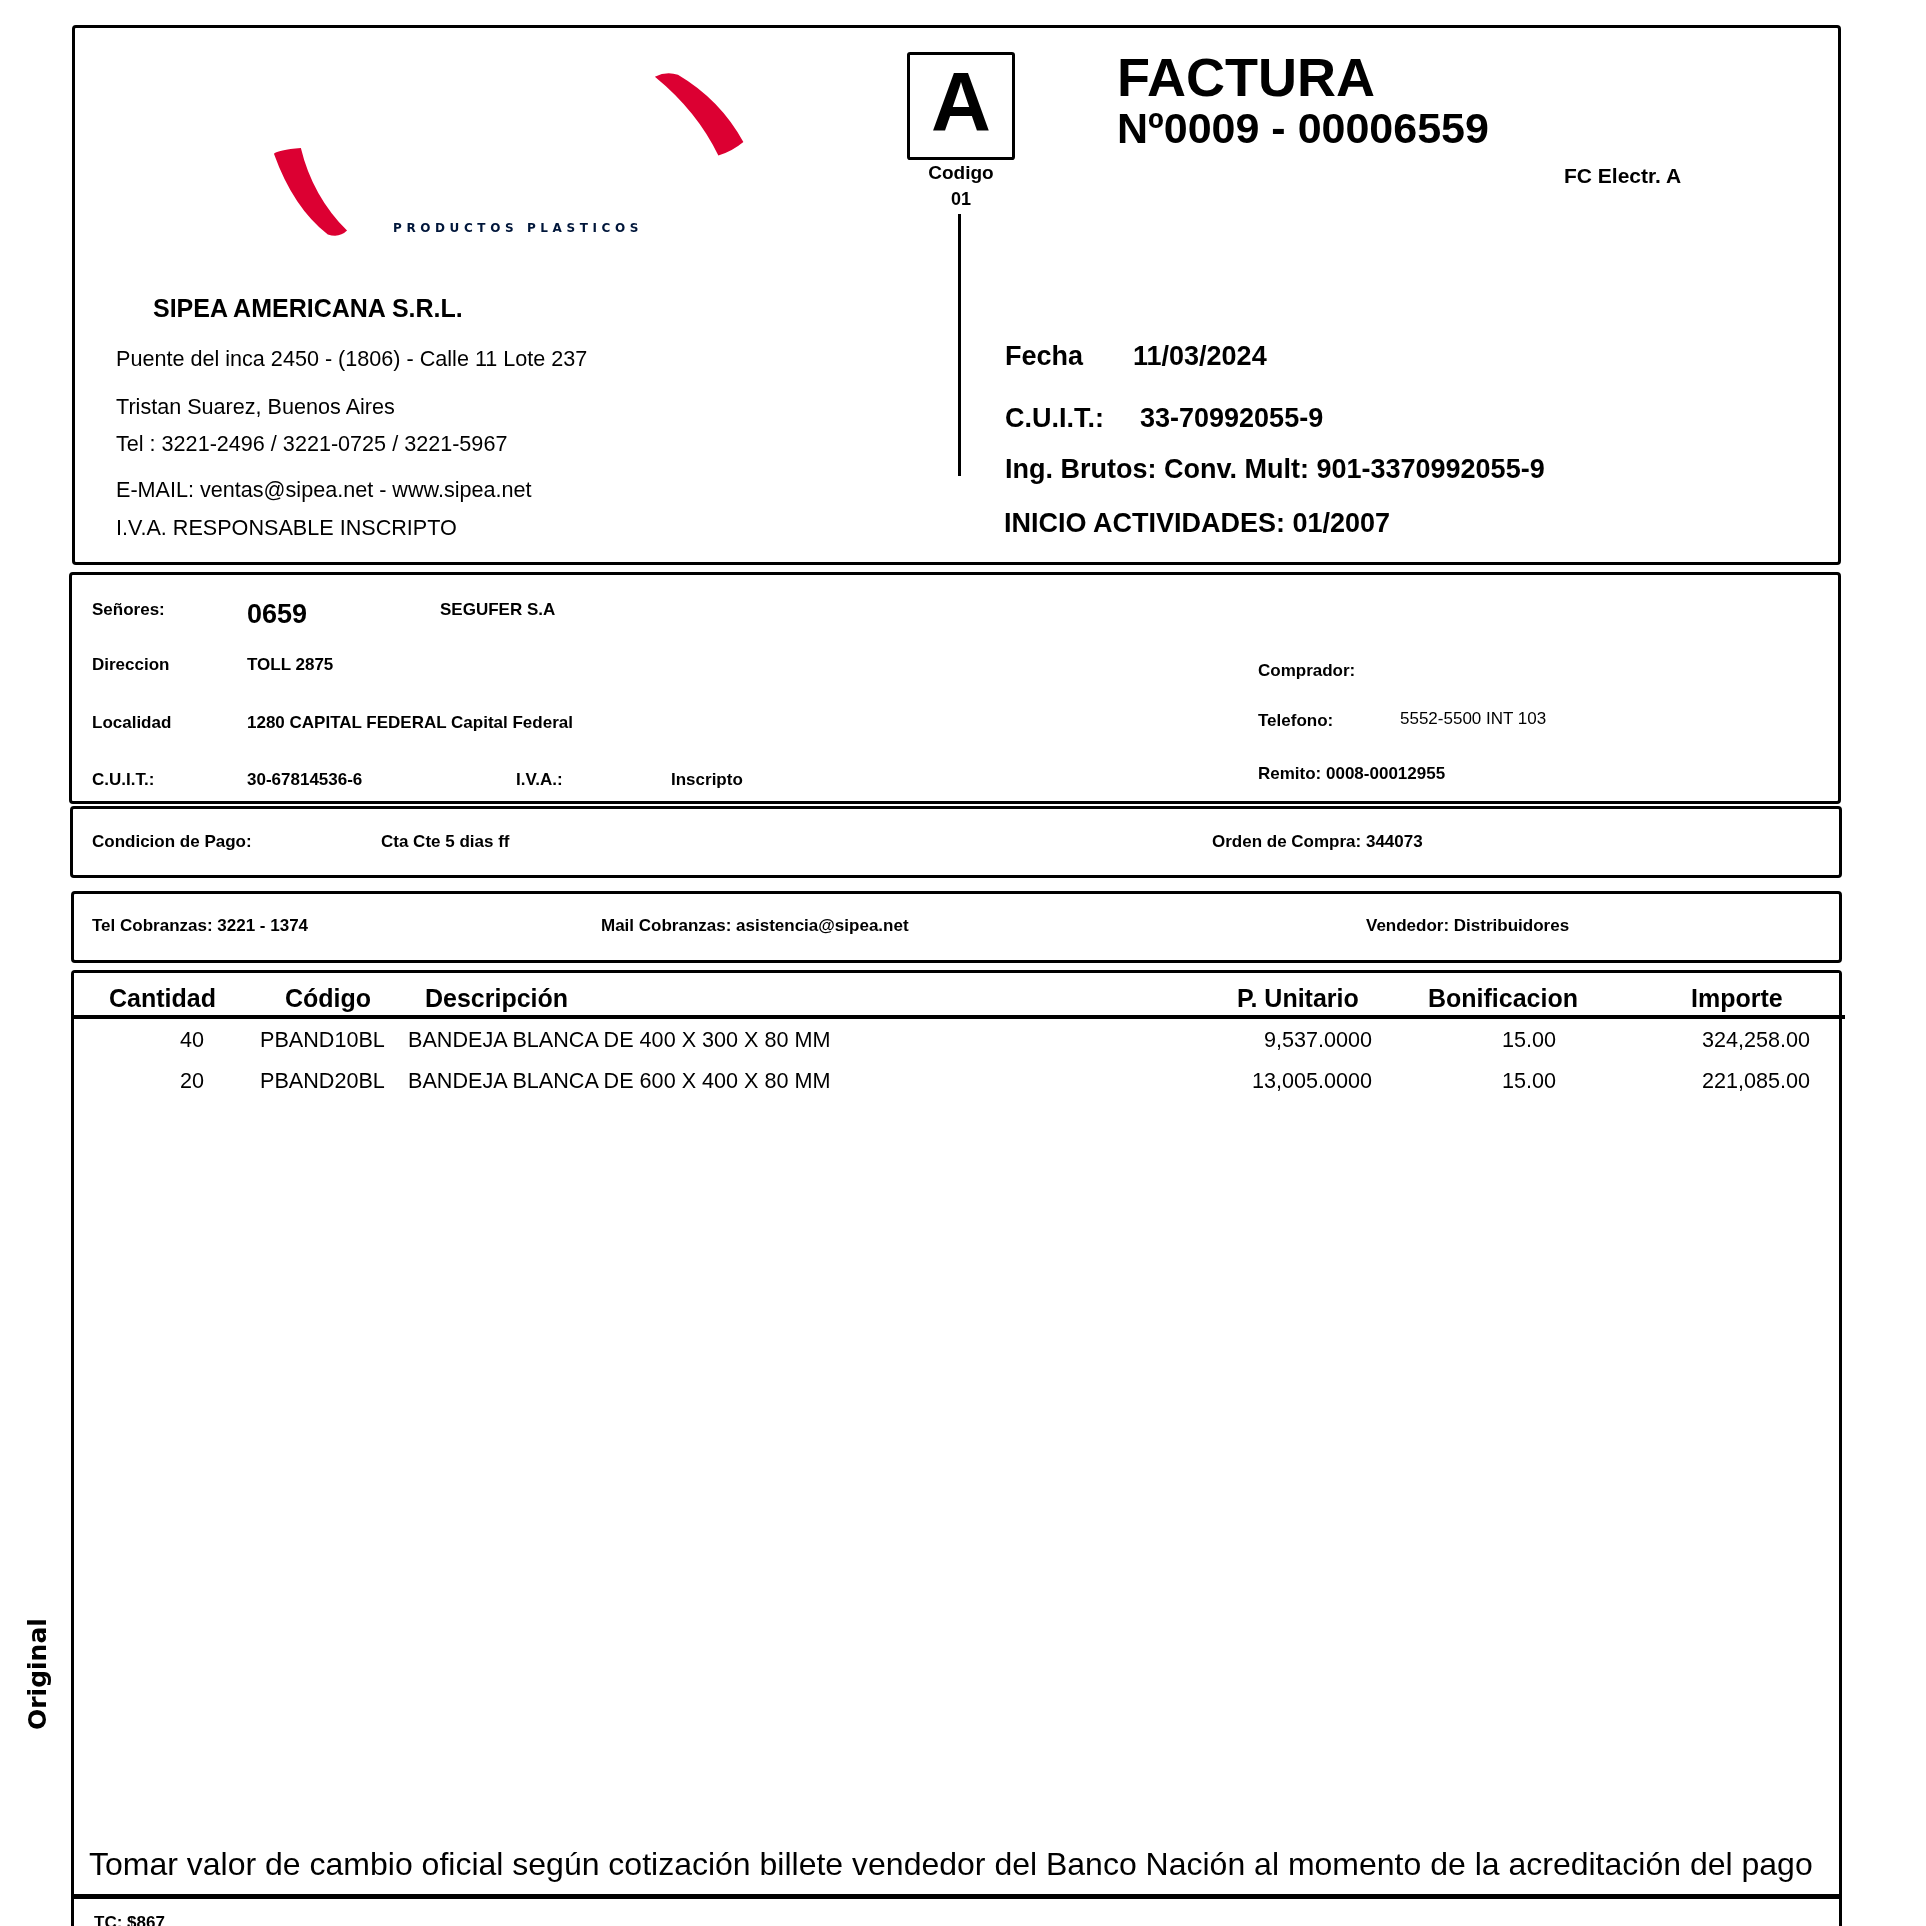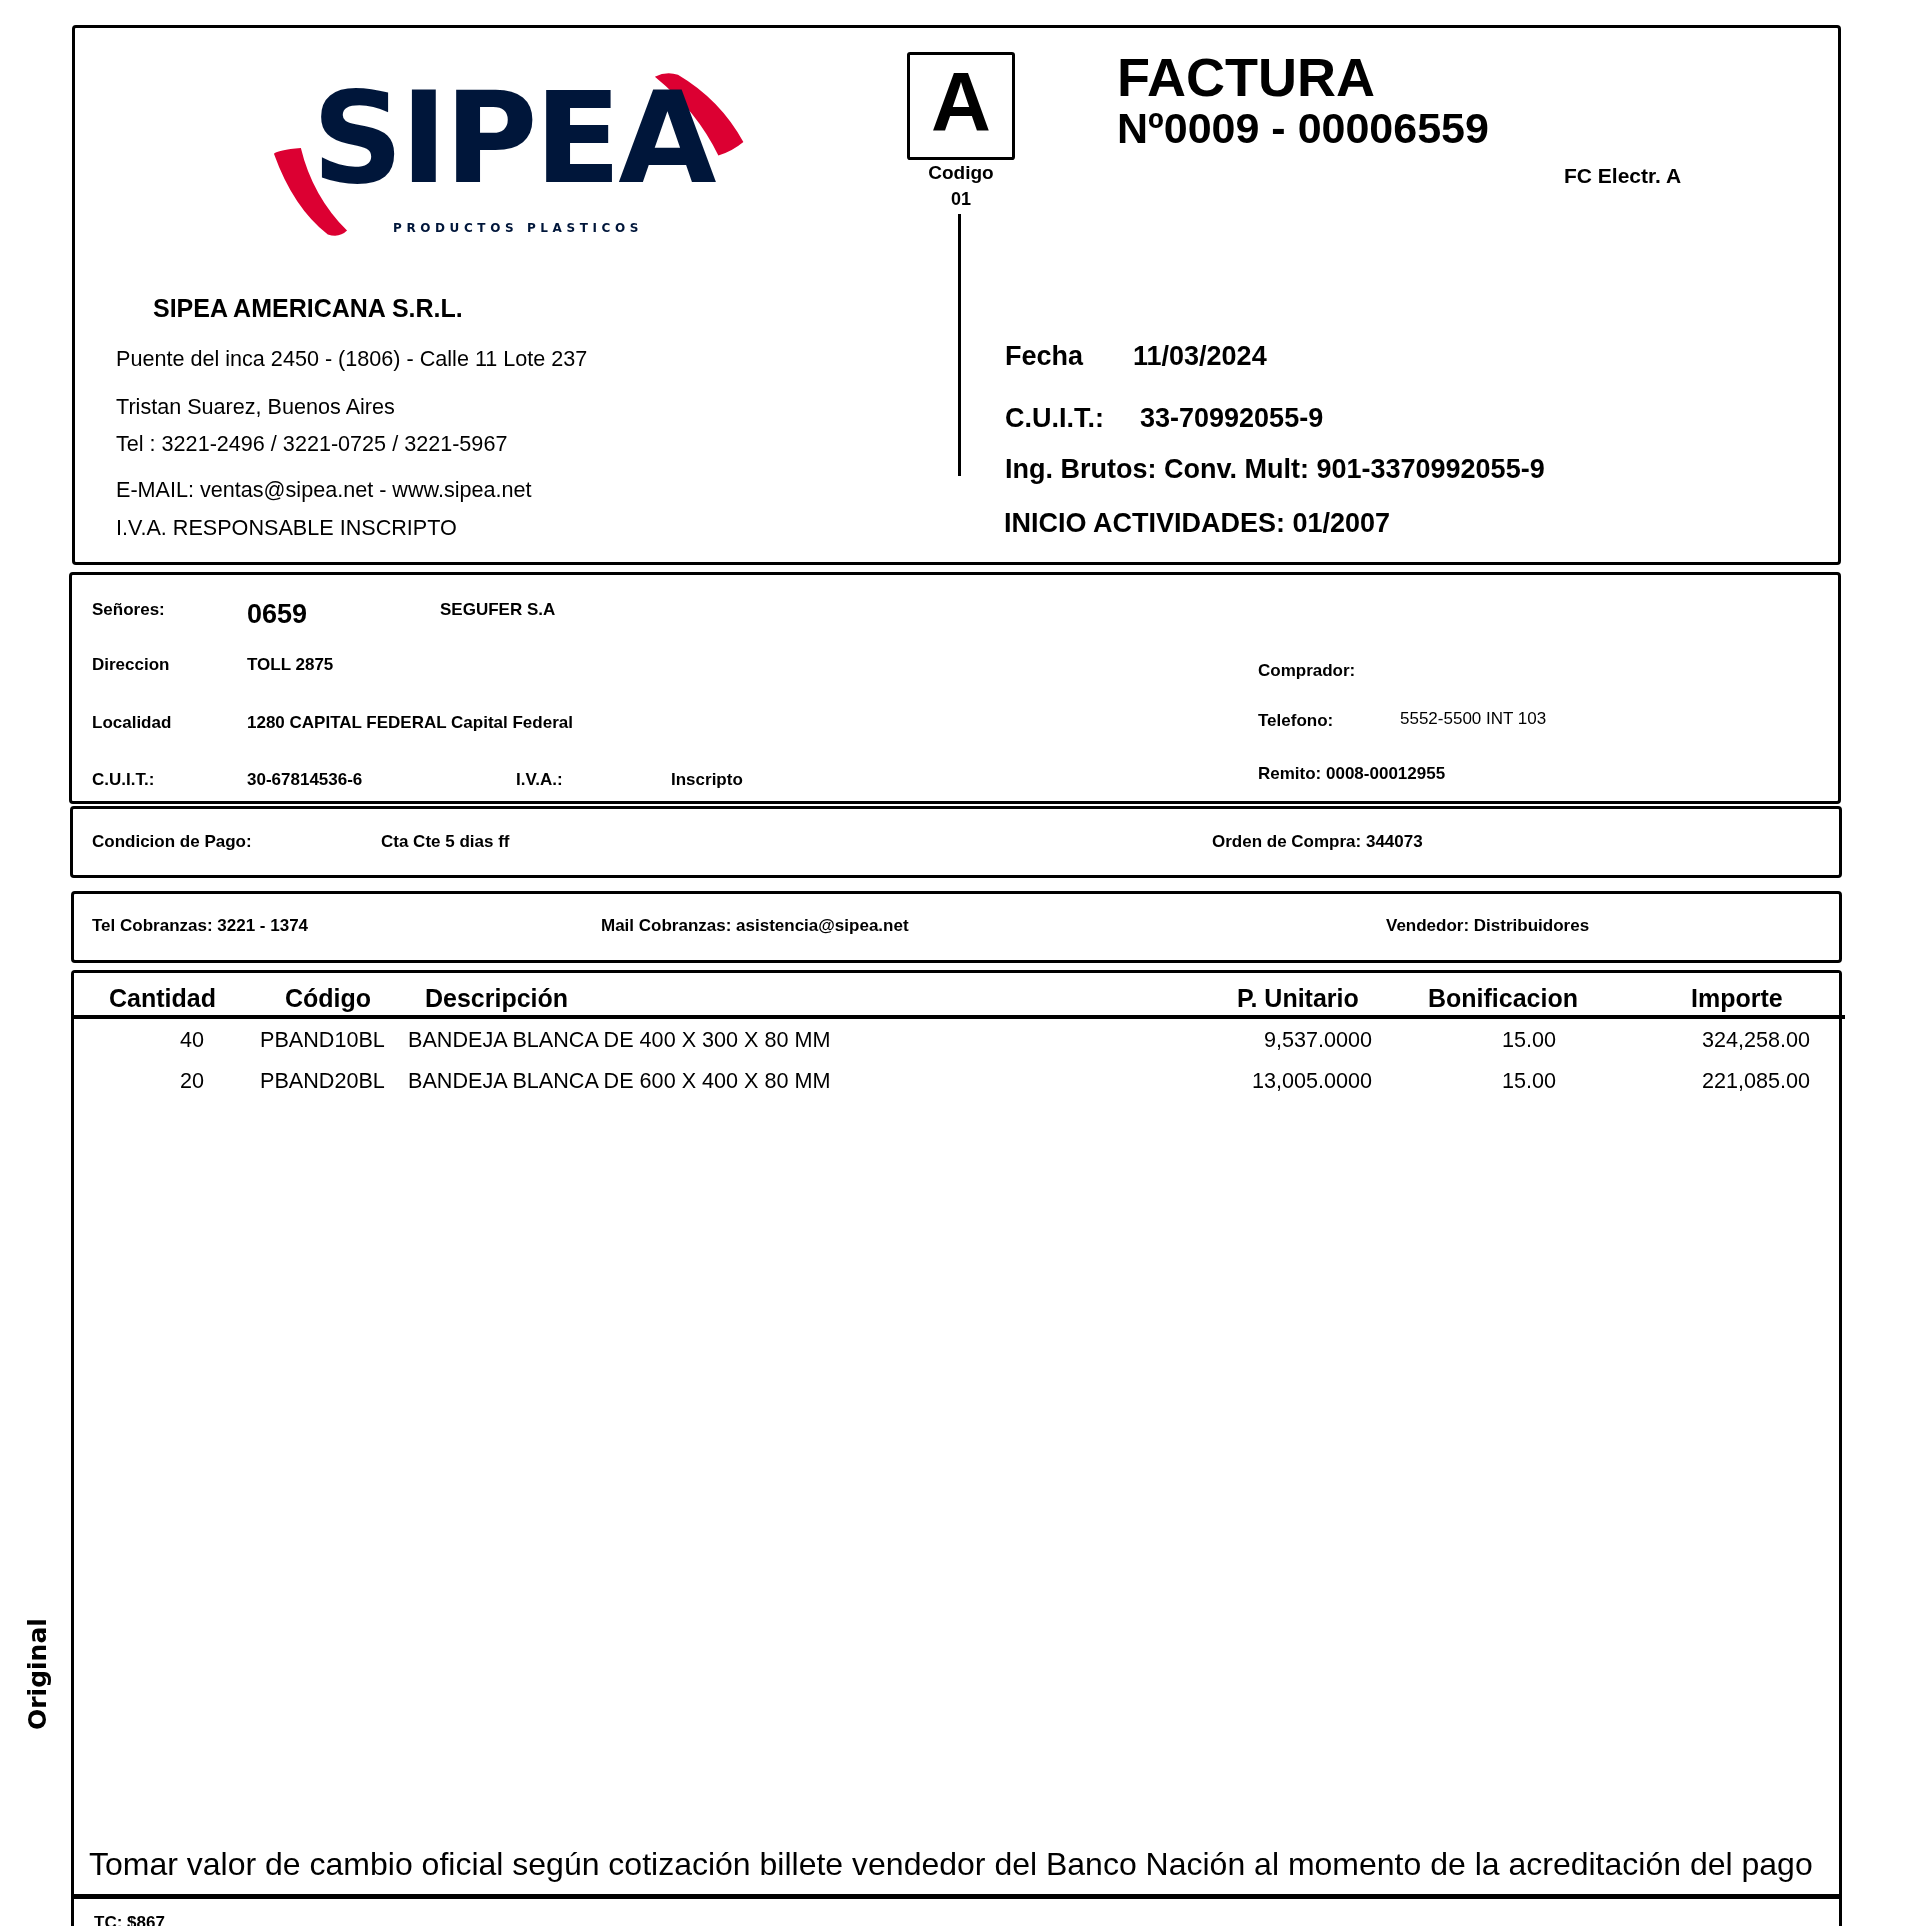--- a/index.html
+++ b/index.html
@@ -25,21 +25,20 @@
 
 <div class="abs b" style="left:23px; top:1730px; font-family:'DejaVu Sans',sans-serif; font-size:25px; transform:rotate(-90deg); transform-origin:left top;">Original</div>
 
 <div class="box" style="left:72px; top:25px; width:1769px; height:540px;"></div>
 
 <div style="position:absolute; left:270px; top:69px; width:485px; height:177px;">
   <svg width="485" height="177" viewBox="0 0 1260 460" style="position:absolute;left:0;top:0;">
     <path d="M10 220 Q 20 210 80 205 Q 110 330 200 420 Q 180 440 150 430 Q 60 360 10 220 Z" fill="#dc0032"></path>
     <path d="M1000 20 Q 1030 5 1060 15 Q 1170 80 1230 190 Q 1200 215 1165 225 Q 1110 110 1000 20 Z" fill="#dc0032"></path>
   </svg>
-  <div class="abs logo-word" style="left:42px; top:-3.9px; line-height:146px;">SIPEA</div>
   <div class="abs logo-sub" style="left:123px; top:152px;">PRODUCTOS PLASTICOS</div>
 </div>
 
 <div class="abs b f64" style="left:153px; top:294px;">SIPEA AMERICANA S.R.L.</div>
 <div class="abs f56" style="left:116px; top:346px;">Puente del inca 2450 - (1806) - Calle 11 Lote 237</div>
 <div class="abs f56" style="left:116px; top:394px;">Tristan Suarez, Buenos Aires</div>
 <div class="abs f56" style="left:116px; top:431px;">Tel : 3221-2496 / 3221-0725 / 3221-5967</div>
 <div class="abs f56" style="left:116px; top:477px;">E-MAIL: ventas@sipea.net - www.sipea.net</div>
 <div class="abs f56" style="left:116px; top:515px;">I.V.A. RESPONSABLE INSCRIPTO</div>
 
@@ -84,21 +83,21 @@
 <div class="abs b f60" style="left:1258px; top:764px;">Remito: 0008-00012955</div>
 
 <div class="box" style="left:70px; top:806px; width:1772px; height:72px;"></div>
 <div class="abs b f60" style="left:92px; top:832px;">Condicion de Pago:</div>
 <div class="abs b f60" style="left:381px; top:832px;">Cta Cte 5 dias ff</div>
 <div class="abs b f60" style="left:1212px; top:832px;">Orden de Compra:  344073</div>
 
 <div class="box" style="left:71px; top:891px; width:1771px; height:72px;"></div>
 <div class="abs b f60" style="left:92px; top:916px;">Tel Cobranzas: 3221 - 1374</div>
 <div class="abs b f60" style="left:601px; top:916px;">Mail Cobranzas: asistencia@sipea.net</div>
-<div class="abs b f60" style="left:1366px; top:916px;margin-left:20px;">Vendedor: Distribuidores</div>
+<div class="abs b f60" style="left:1366px; top:916px;">Vendedor: Distribuidores</div>
 
 <div style="position:absolute; left:71px; top:970px; width:1771px; height:928px; border:3.5px solid #000; border-bottom:none; border-radius:3.9px 3.9px 0 0; box-sizing:border-box;"></div>
 <div class="hline" style="left:73px; top:1015px; width:1772px; height:3.9px;"></div>
 
 <div>
   <div class="abs b f64" style="left:109px; top:984px;">Cantidad</div>
   <div class="abs b f64" style="left:285px; top:984px;">Código</div>
   <div class="abs b f64" style="left:425px; top:984px;">Descripción</div>
   <div class="abs b f64" style="left:1237px; top:984px;">P. Unitario</div>
   <div class="abs b f64" style="left:1428px; top:984px;">Bonificacion</div>

